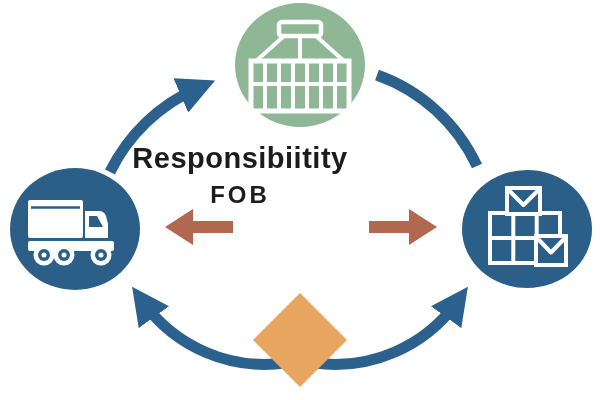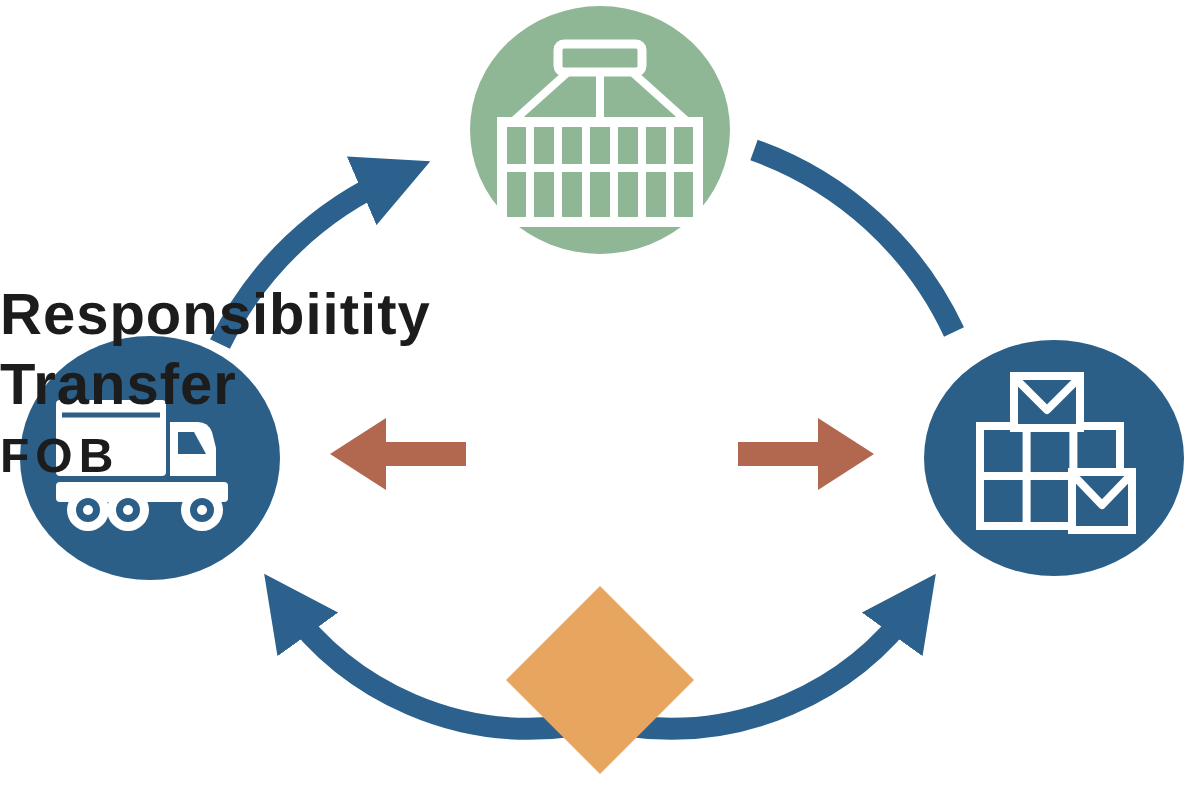--- a/index.html
+++ b/index.html
@@ -20,20 +20,21 @@
   .rust{fill:var(--arrow-rust,#b2674f);}
   .w-fill{fill:var(--icon-white,#fff);}
   .w-stroke{fill:none;stroke:var(--icon-white,#fff);}
   .b-fill{fill:var(--node-blue,#2b5f88);}
   .b-stroke{fill:none;stroke:var(--node-blue,#2b5f88);}
   .boxfill{fill:var(--node-blue,#2b5f88);stroke:var(--icon-white,#fff);}
 
   .center-text{
     position:absolute;
     left:0;top:140;width:480px;top:140px;
+    text-align:center;
     color:var(--text-black,#1c1c1c);
     font-weight:600;
     user-select:none;
   }
   .ct-line1{font-size:29px;line-height:36px;letter-spacing:0.5px;}
   .ct-line2{font-size:29px;line-height:34px;letter-spacing:0.5px;}
   .ct-line3{font-size:24px;line-height:37px;letter-spacing:3px;}
 </style>
 </head>
 <body>
@@ -115,17 +116,16 @@
         <polyline class="w-stroke" points="539,240 551,252.5 563,240" stroke-width="4" stroke-linejoin="round" stroke-linecap="round"></polyline>
       </g>
     </g>
 
     <polygon class="rust" points="165,227 193,209 193,221 233,221 233,233 193,233 193,245"></polygon>
     <polygon class="rust" points="437,227 409,209 409,221 369,221 369,233 409,233 409,245"></polygon>
   </svg>
 
   <div class="center-text">
     <div class="ct-line1">Responsibiitity</div>
-    <div class="ct-line2">Transfer</div>
     <div class="ct-line3">FOB</div>
   </div>
 
 </div>
 
 </body></html>

